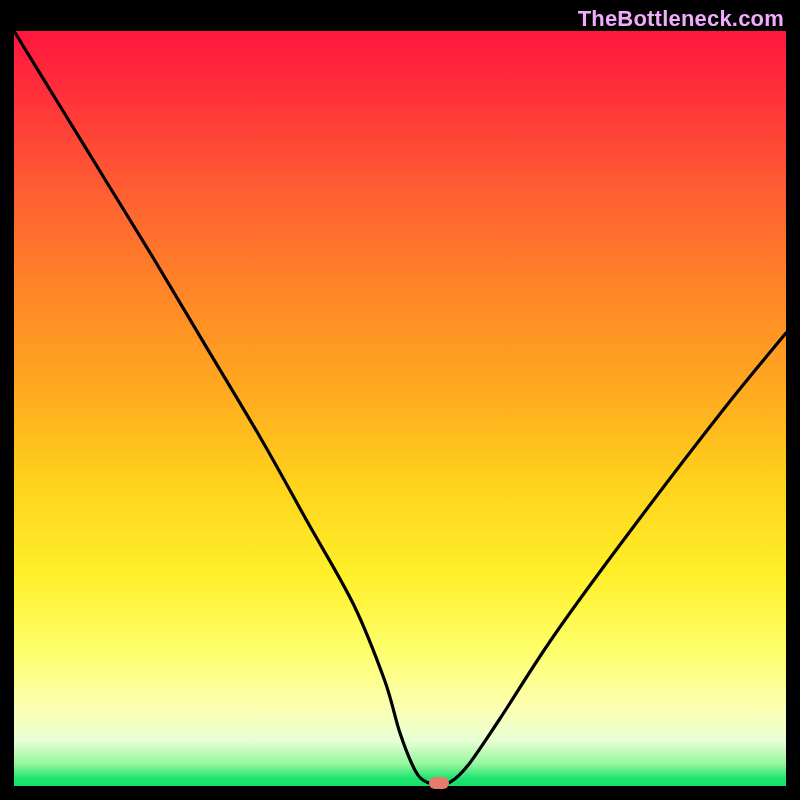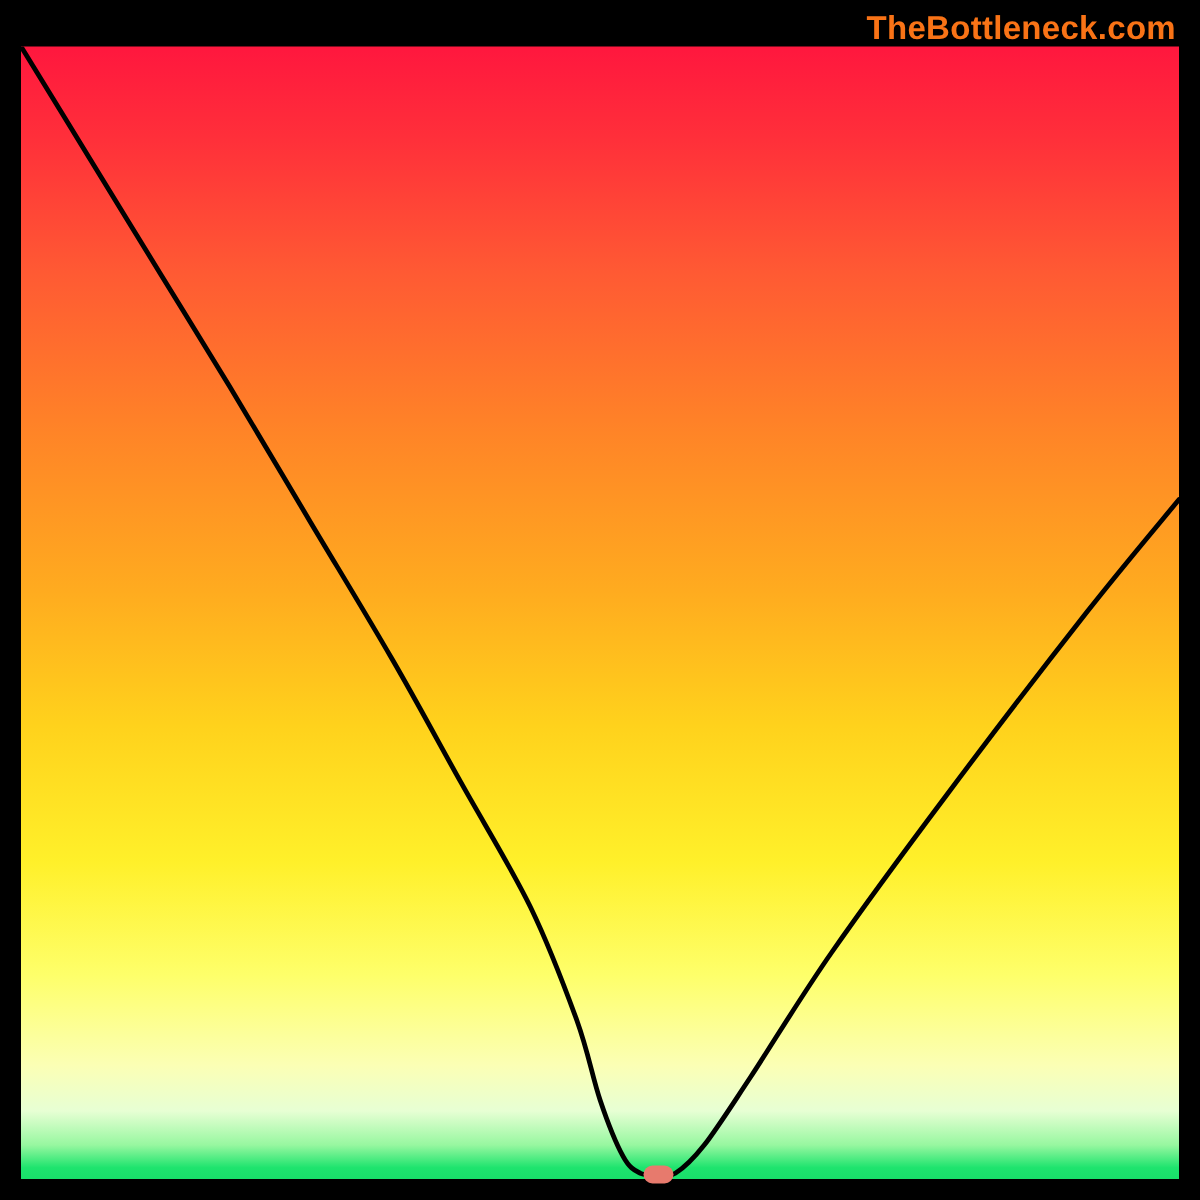--- a/index.html
+++ b/index.html
@@ -39,21 +39,21 @@
       #18df6a 100%
     );
   }
   .watermark {
     position: absolute;
     top: 6px;
     right: 16px;
     font-family: Arial, Helvetica, sans-serif;
     font-size: 22px;
     font-weight: 600;
-    color: #f97316;
+    color: #f0abfc;
     letter-spacing: 0.2px;
     user-select: none;
   }
   svg.curve {
     position: absolute;
     left: 0;
     top: 0;
     width: 772px;
     height: 755px;
   }

